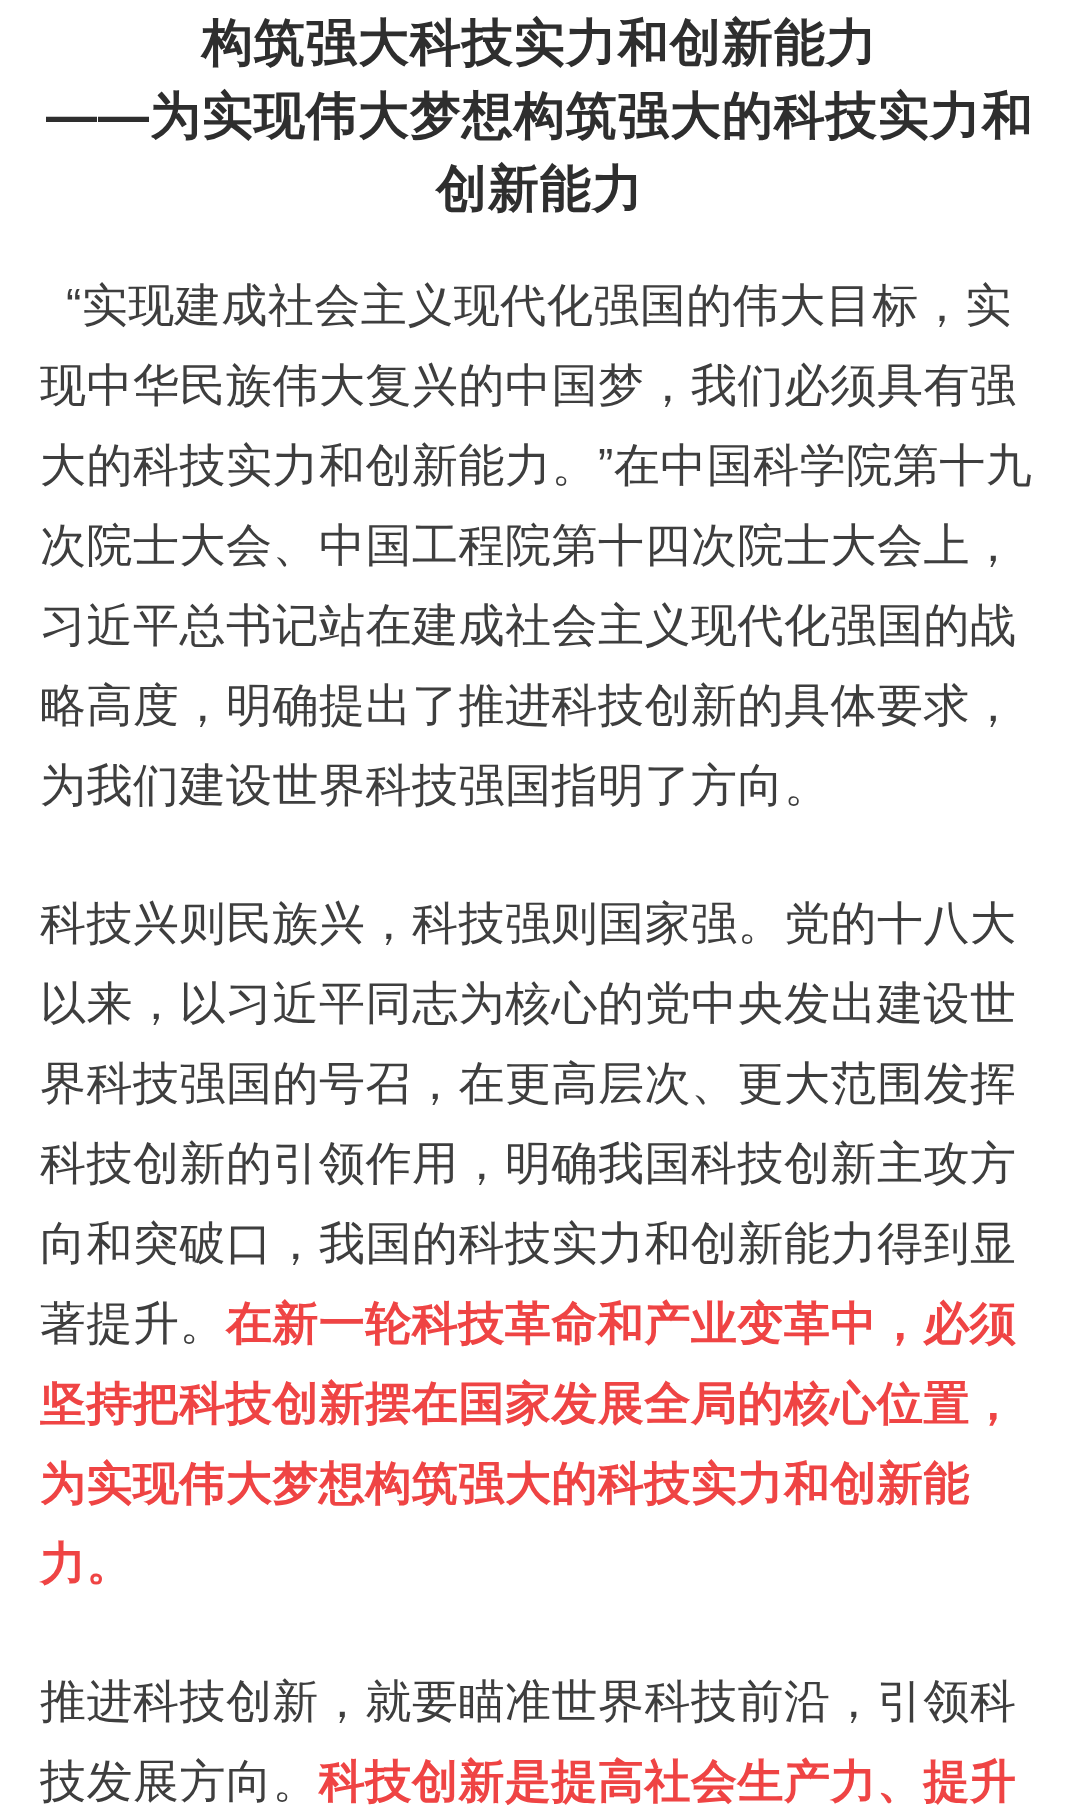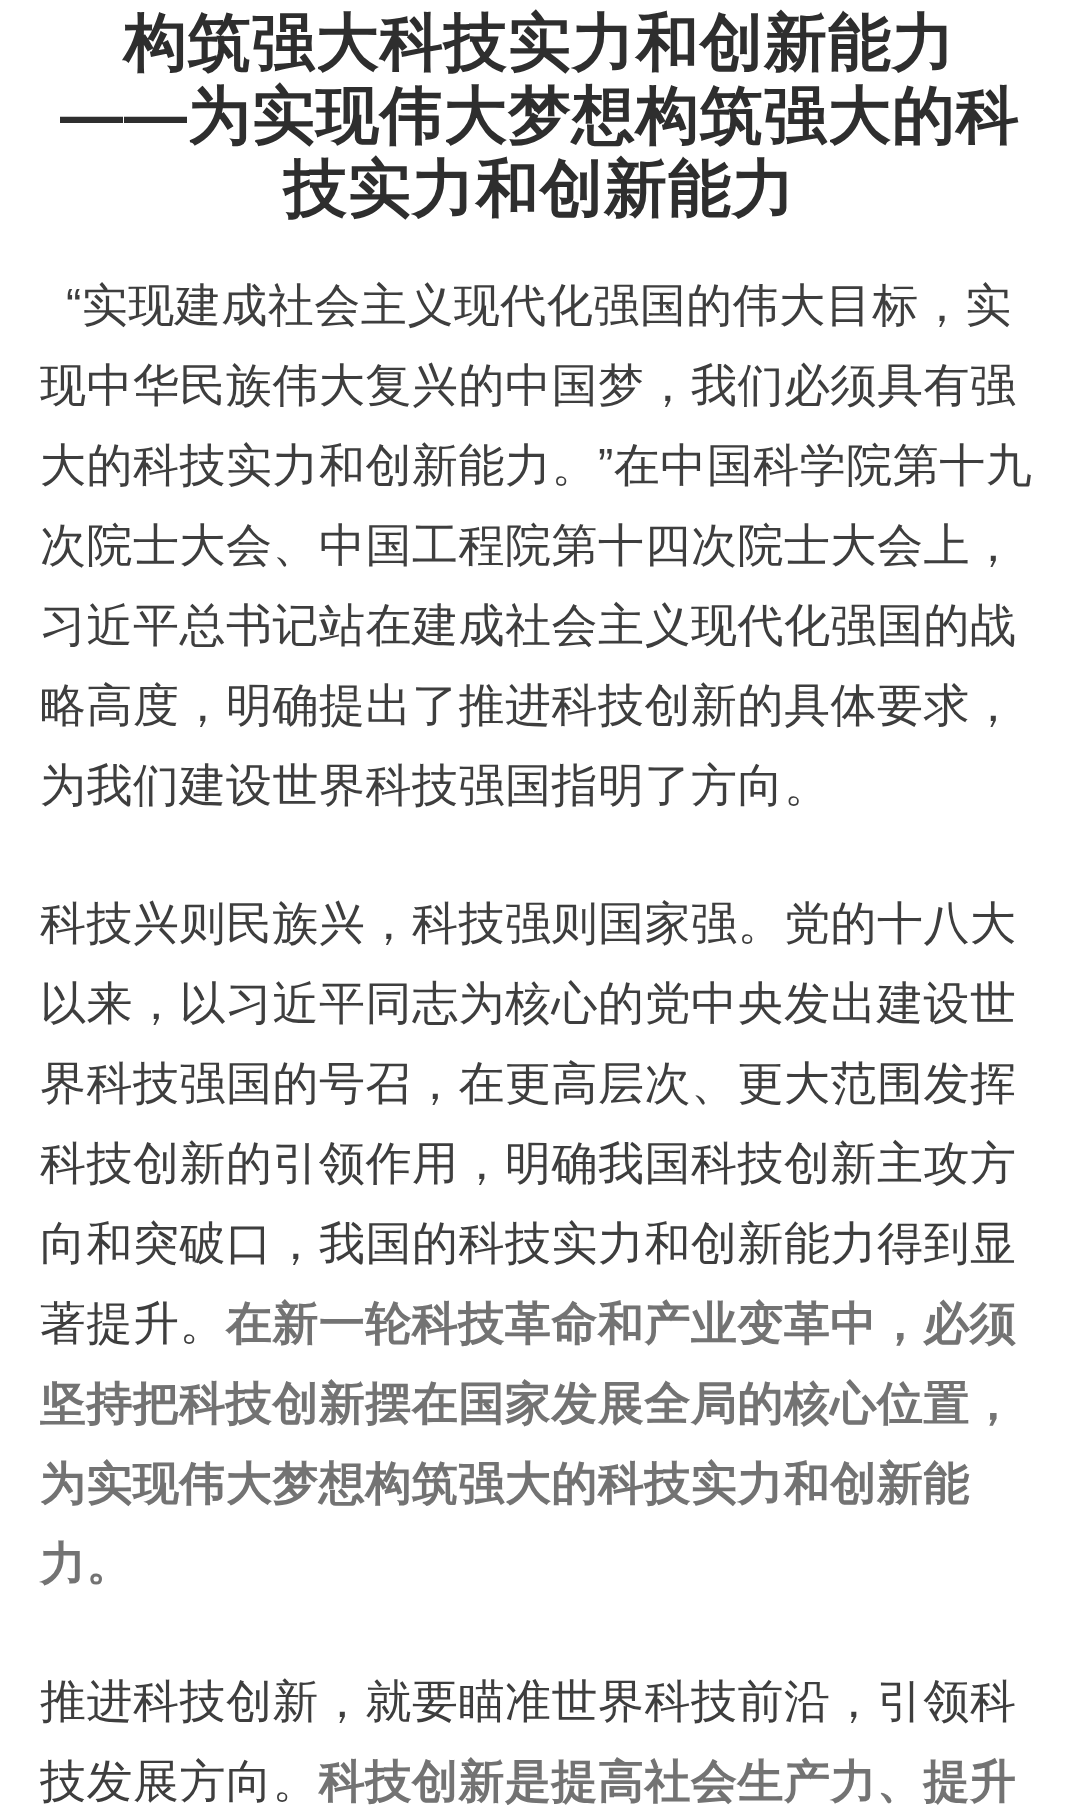--- a/index.html
+++ b/index.html
@@ -15,21 +15,21 @@
   }
   .page {
     box-sizing: border-box;
     width: 1080px;
     height: 1805px;
     padding: 6px 40px 0 40px;
     background: #ffffff;
   }
   .heading {
     text-align: center;
-    font-size: 63px;
+    font-size: 51px;
     line-height: 73px;
     font-weight: 700;
     color: #2e2e2e;
     letter-spacing: 1px;
     margin: 0;
   }
   .article-body {
     margin-top: 40px;
     font-size: 46px;
     line-height: 80px;
@@ -39,21 +39,21 @@
   .article-body p {
     margin: 0 4px 58px 0;
     word-break: normal;
     overflow-wrap: break-word;
   }
   .article-body p.indent {
     text-indent: 26px;
   }
   .article-body .bold {
     font-weight: 700;
-    color: #737373;
+    color: #ef4444;
   }
 </style>
 </head>
 <body>
 
 <div class="page">
   <h1 class="heading">构筑强大科技实力和创新能力</h1>
   <h2 class="heading">——为实现伟大梦想构筑强大的科技实力和创新能力</h2>
   <div class="article-body" id="article-body">
       <p class="indent"><span>“实现建成社会主义现代化强国的伟大目标，实现中华民族伟大复兴的中国梦，我们必须具有强大的科技实力和创新能力。”在中国科学院第十九次院士大会、中国工程院第十四次院士大会上，习近平总书记站在建成社会主义现代化强国的战略高度，明确提出了推进科技创新的具体要求，为我们建设世界科技强国指明了方向。</span></p>

